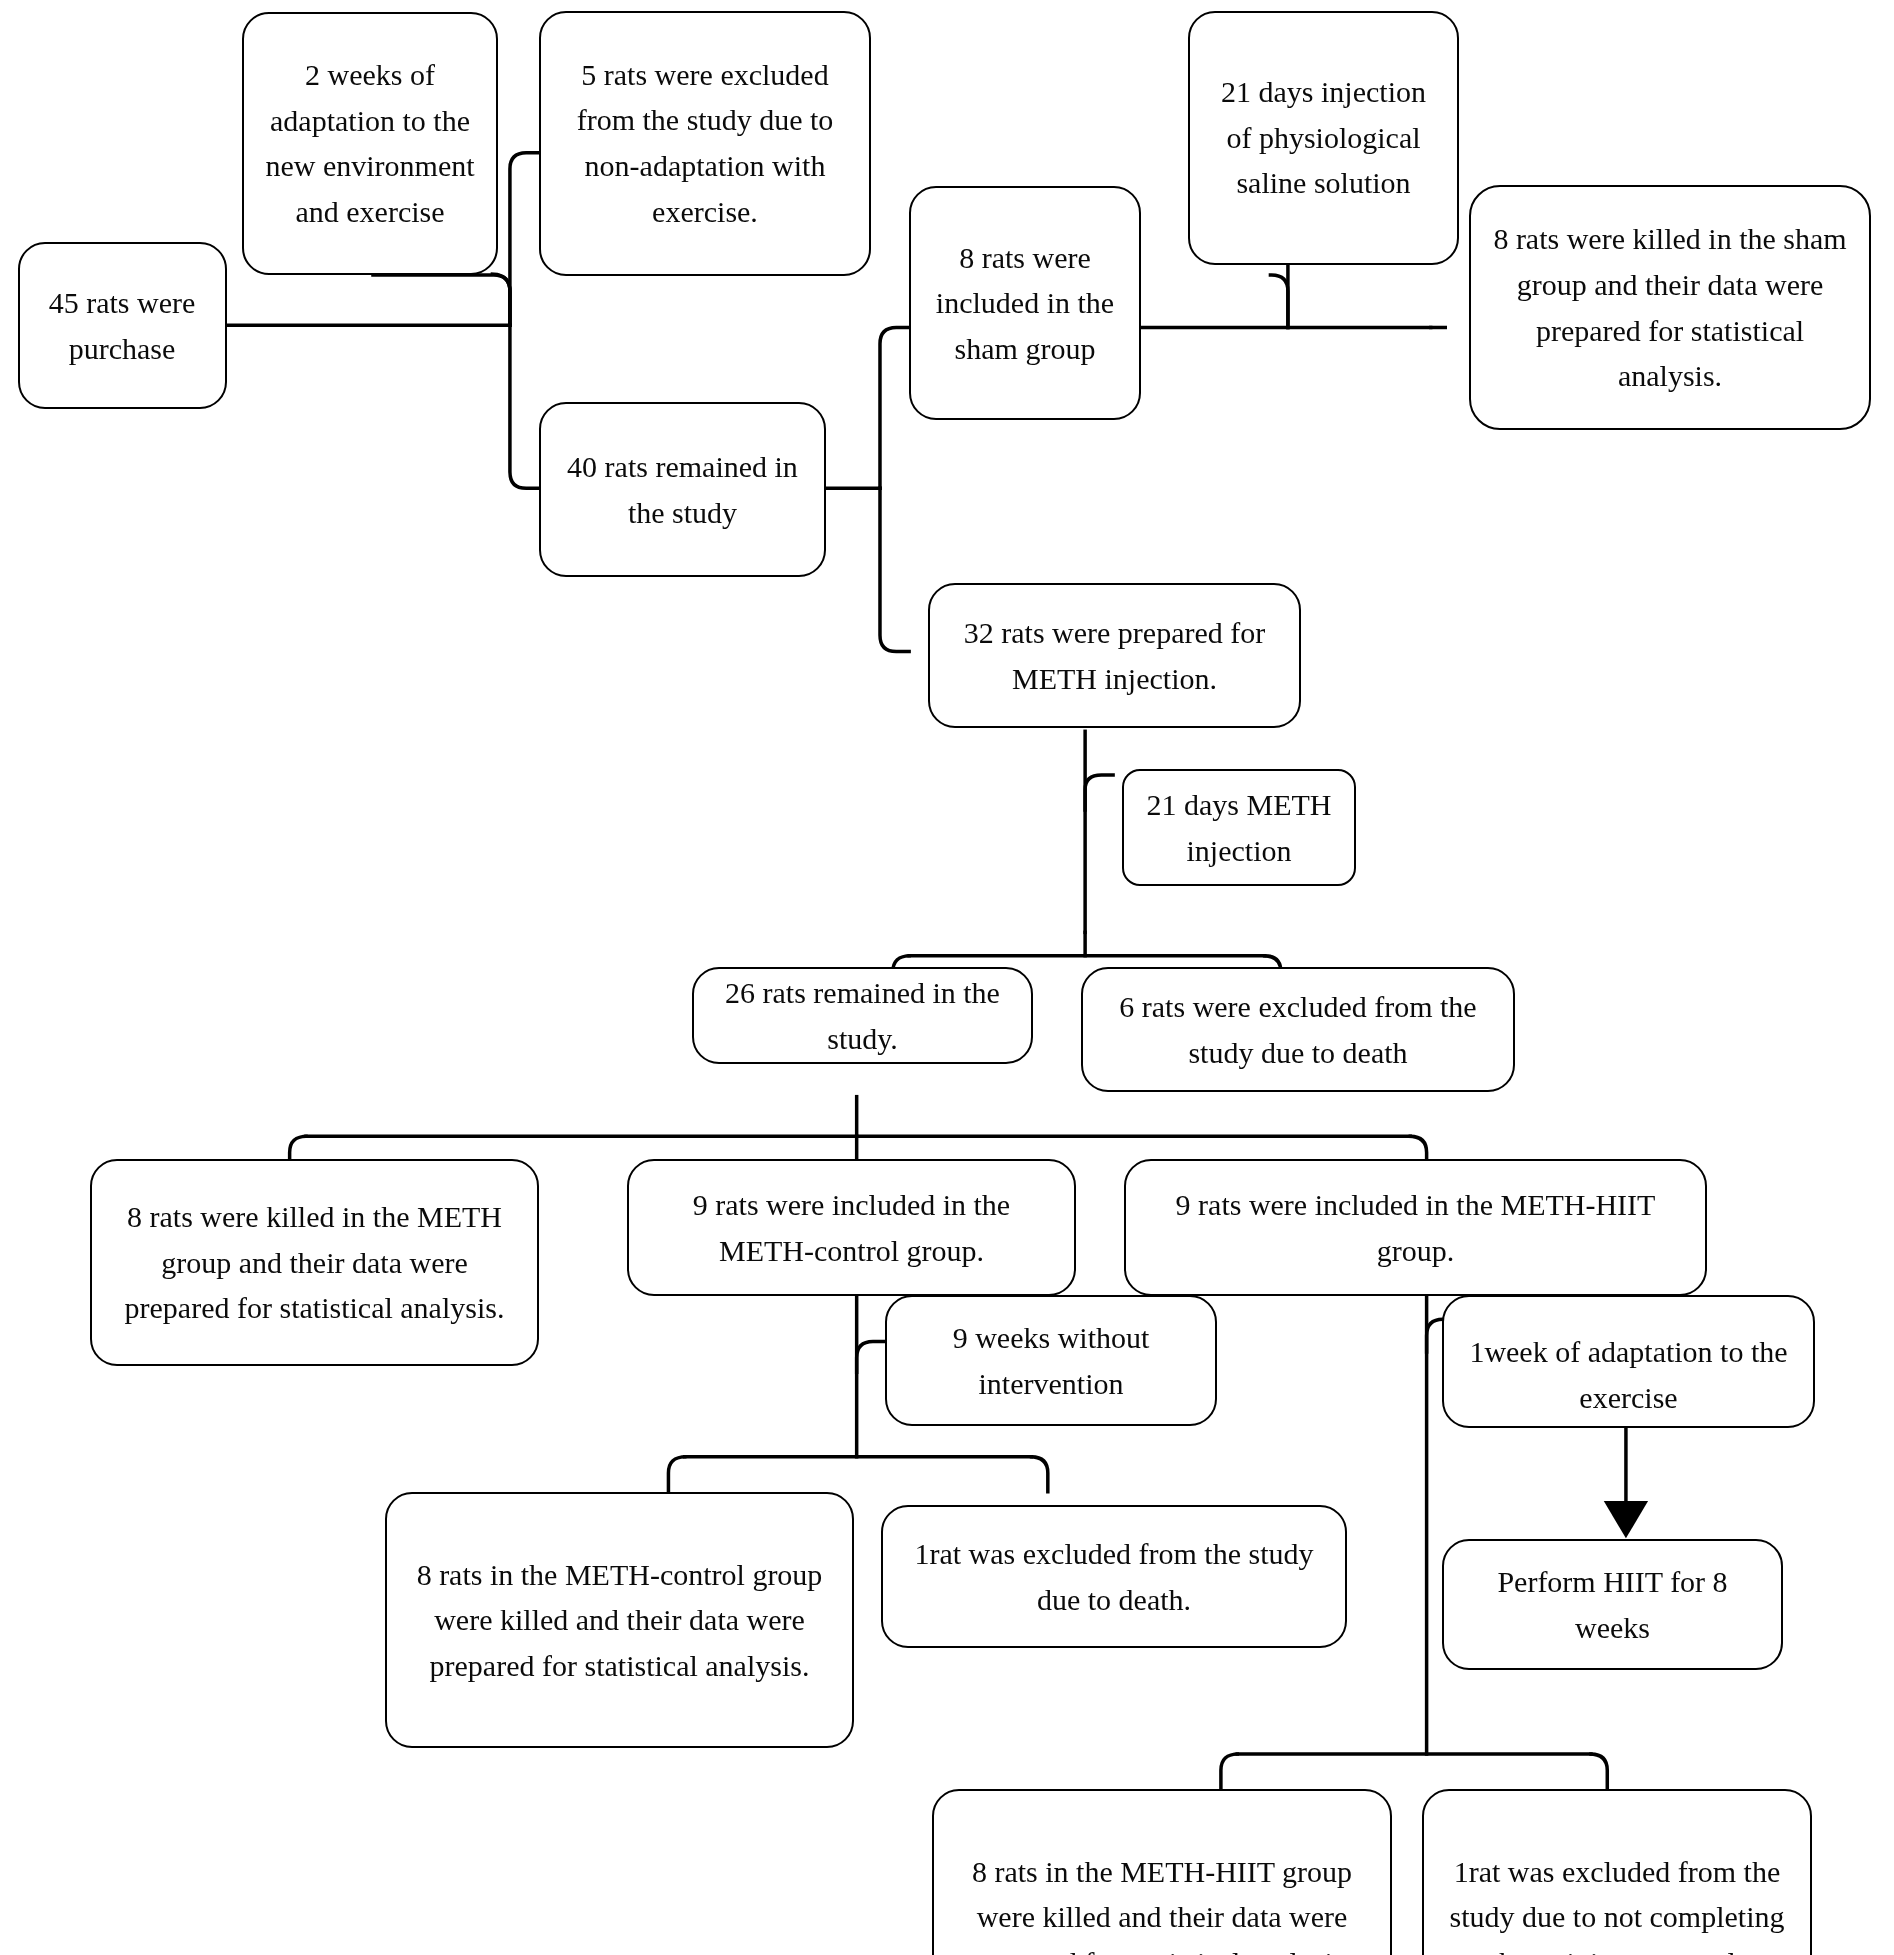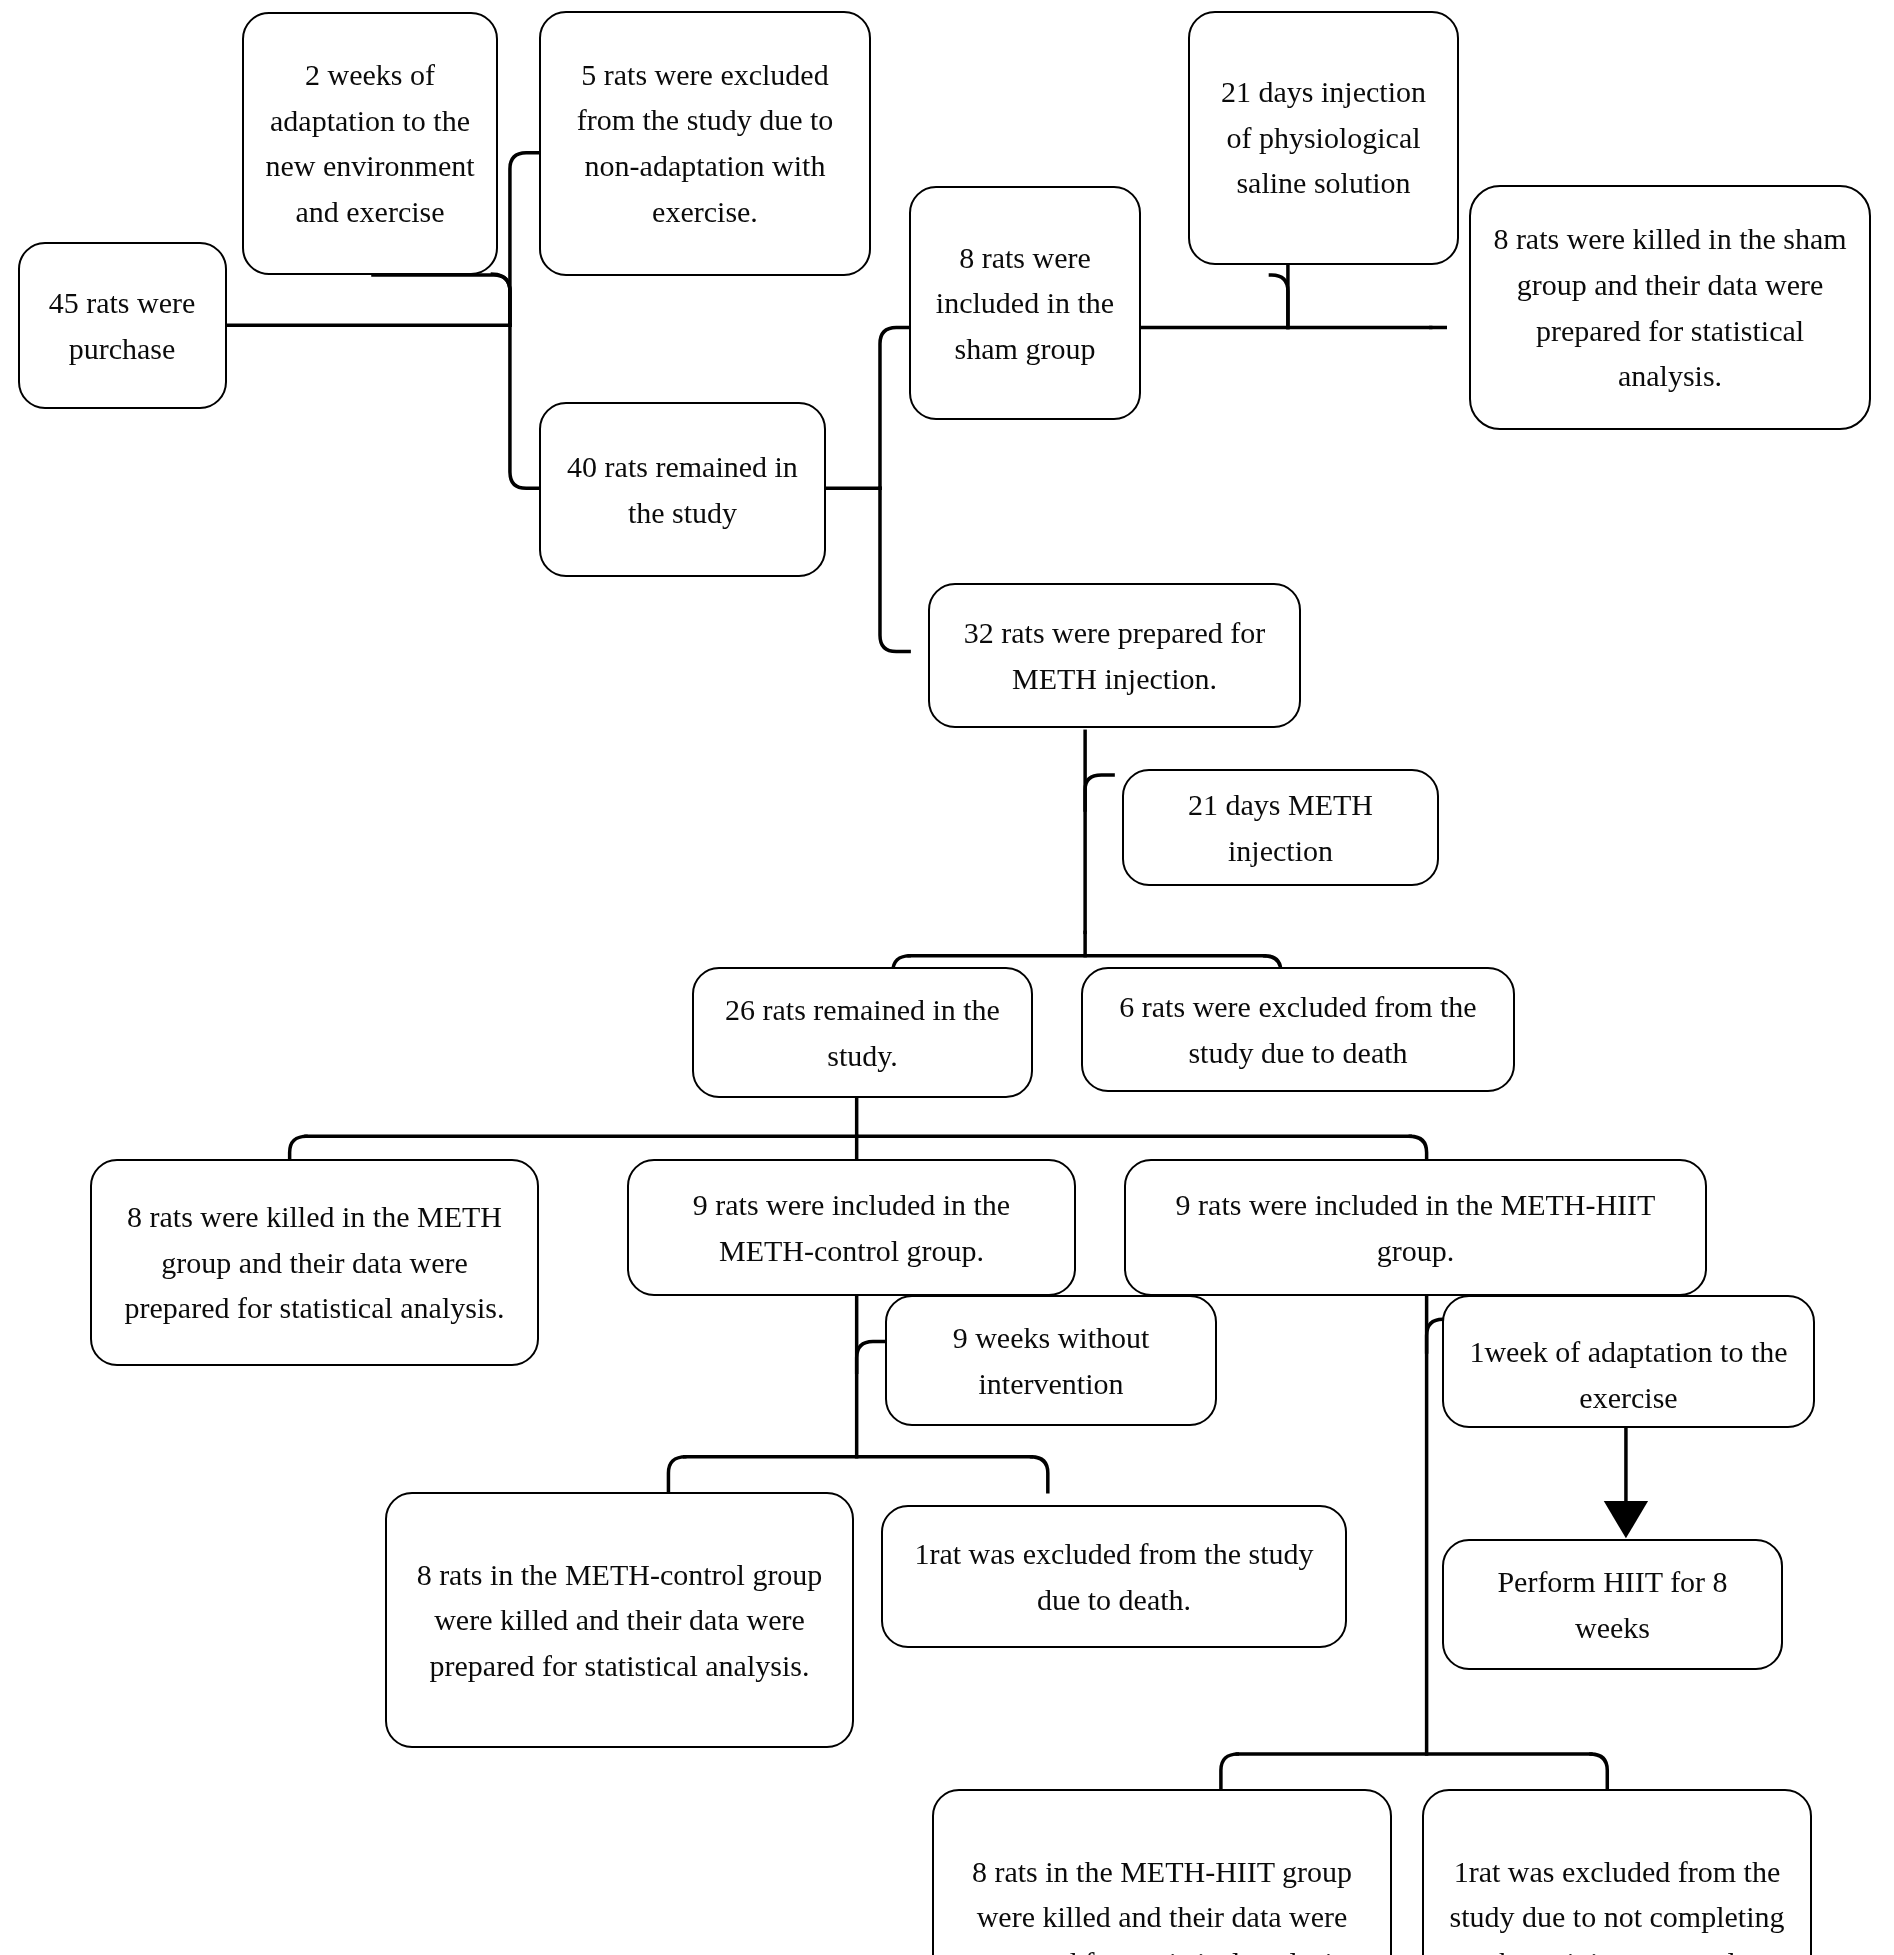--- a/index.html
+++ b/index.html
@@ -126,25 +126,25 @@
   </div>
 
   <div class="node f-52" style="left:1469px; top:185px; width:402px; height:245px;border-radius:31px;">
     <span class="txt">8 rats were killed in the sham group and their data were prepared for statistical analysis.</span>
   </div>
 
   <div class="node f-52" style="left:928px; top:583px; width:373px; height:145px;">
     <span class="txt">32 rats were prepared for METH injection.</span>
   </div>
 
-  <div class="node f-52" style="left:1122px; top:769px; width:317px; height:117px;">
+  <div class="node f-52" style="left:1122px; top:769px; width:234px; height:117px;border-radius:18px;">
     <span class="txt">21 days METH injection</span>
   </div>
 
-  <div class="node f-52" style="left:692px; top:967px; width:341px; height:131px;">
+  <div class="node f-52" style="left:692px; top:967px; width:341px; height:97px;">
     <span class="txt">26 rats remained in the study.</span>
   </div>
 
   <div class="node f-52" style="left:1081px; top:967px; width:434px; height:125px;">
     <span class="txt">6 rats were excluded from the study due to death</span>
   </div>
 
   <div class="node f-52" style="left:90px; top:1159px; width:449px; height:207px;">
     <span class="txt">8 rats were killed in the METH group and their data were prepared for statistical analysis.</span>
   </div>

